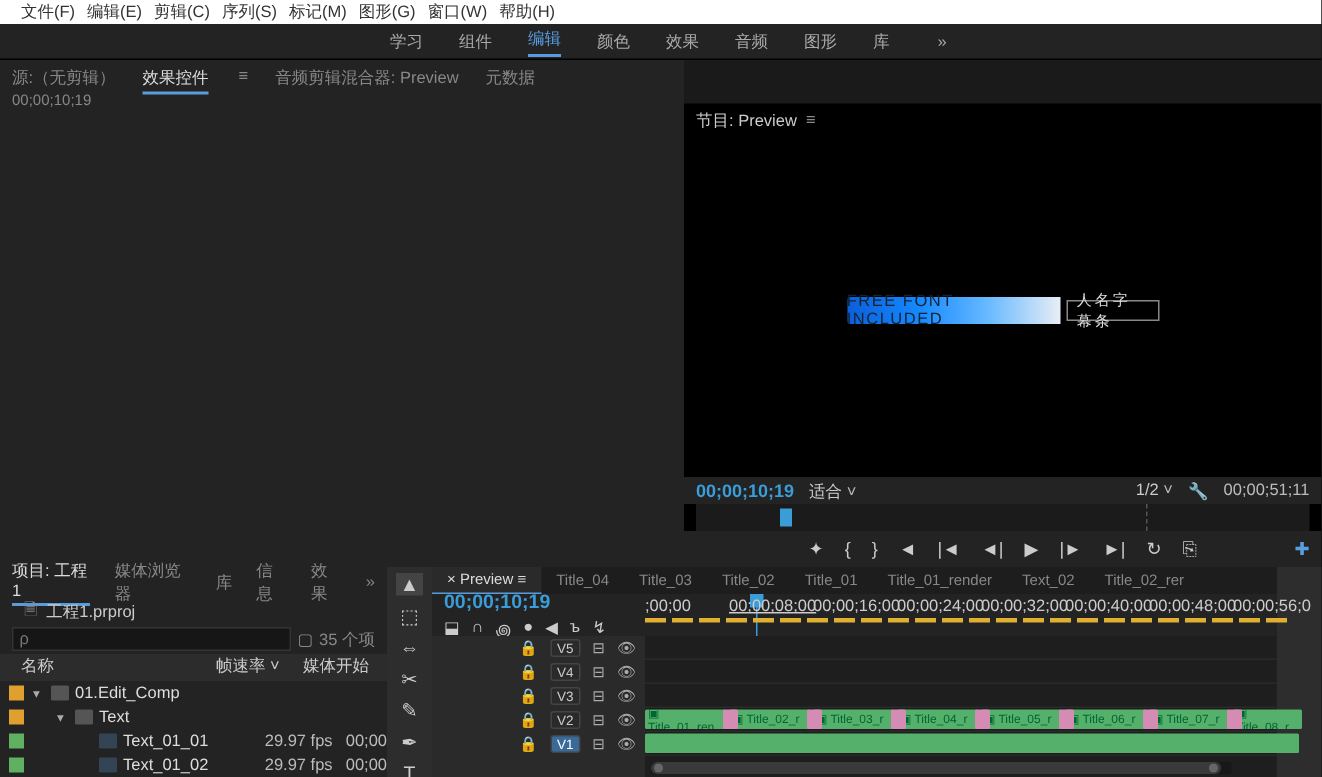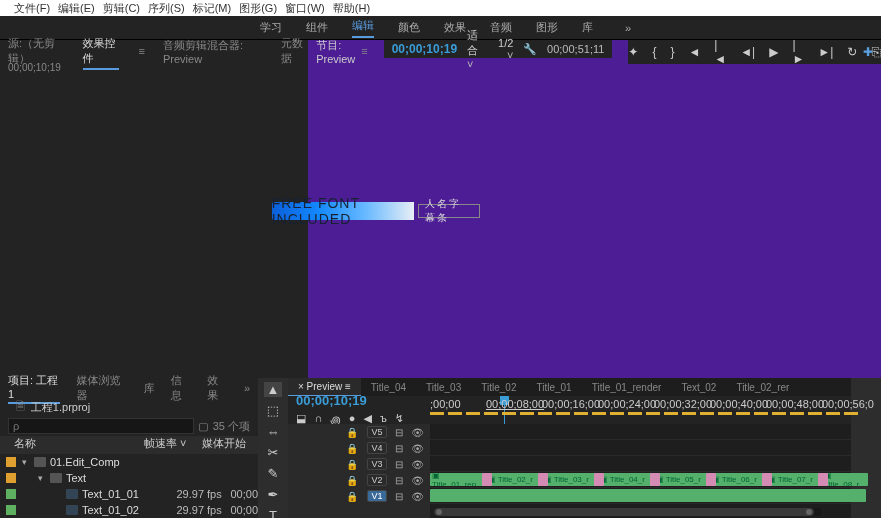--- a/index.html
+++ b/index.html
@@ -14,25 +14,25 @@
 .source-panel { width: 456px; background: #232323; display: flex; flex-direction: column; }
 .src-tabs { display: flex; height: 22px; gap: 18px; padding-left: 8px; align-items: center; background: #232323; }
 .src-tabs .tab { color: #888; position: relative; }
 .src-tabs .tab.active { color: #ddd; }
 .src-tabs .tab.active::after { content:""; position:absolute; bottom:-4px; left:0; right:0; height:2px; background:#599cde; }
 .src-tabs .hamb { color: #888; margin-left: 2px; }
 .src-body { flex: 1; background: #131313; padding: 6px 10px; position: relative; }
 .src-body .nosel { color: #999; font-size: 11px; }
 .src-body .tri { position: absolute; right: 14px; top: 6px; color: #888; }
 .src-footer { height: 18px; background: #232323; padding-left: 8px; font-size: 10px; color: #888; }
-.program-panel { flex: 1; background: #4c1d95; display: flex; flex-direction: row; }
+.program-panel { flex: 1; background: #000000; display: flex; flex-direction: column; margin-top: 29px; }
 .prog-tab { height: 22px; padding-left: 8px; display: flex; align-items: center; }
 .prog-video { margin: 4px 8px 0 8px; background: #000; flex: 1; position: relative; }
 .title-box { position: absolute; top: 50%; left: 50%; transform: translate(-50%,-50%); display: flex; align-items: center; }
-.blue-bar { background: linear-gradient(90deg,#0b5fd9,#1489ff,#6abaff,#e8eef5); height: 18px; width: 178px; display: flex; align-items: center; justify-content: flex-end; padding-right: 6px; font-family: Arial; font-size: 14px; letter-spacing: 1px; color: #162233; border-radius: 2px 0 0 2px; }
+.blue-bar { background: linear-gradient(90deg,#0b5fd9,#1489ff,#6abaff,#e8eef5); height: 18px; width: 178px; display: flex; align-items: center; justify-content: flex-end; padding-right: 6px; font-family: Arial; font-size: 11px; letter-spacing: 1px; color: #162233; border-radius: 2px 0 0 2px; }
 .name-box { border: 1px solid #888; height: 14px; padding: 0 6px; margin-left: 4px; font-size: 10px; color: #ddd; letter-spacing: 2px; display: flex; align-items: center; }
 .prog-info { height: 18px; display: flex; align-items: center; padding: 0 8px; gap: 10px; background: #232323; }
 .prog-info .tc { color: #3a9dd8; font-size: 12px; font-weight: bold; }
 .prog-info .fit { color: #bbb; font-size: 11px; }
 .prog-info .spacer { flex: 1; }
 .prog-info .half { color: #bbb; text-align: right; }
 .prog-info .wrench { color: #bbb; }
 .prog-info .dur { color: #bbb; }
 .scrub { height: 18px; margin: 0 8px; background: #1b1b1b; position: relative; }
 .scrub .marker { position: absolute; top: 3px; width: 8px; height: 12px; background: #3a9dd8; left: 56px; }

